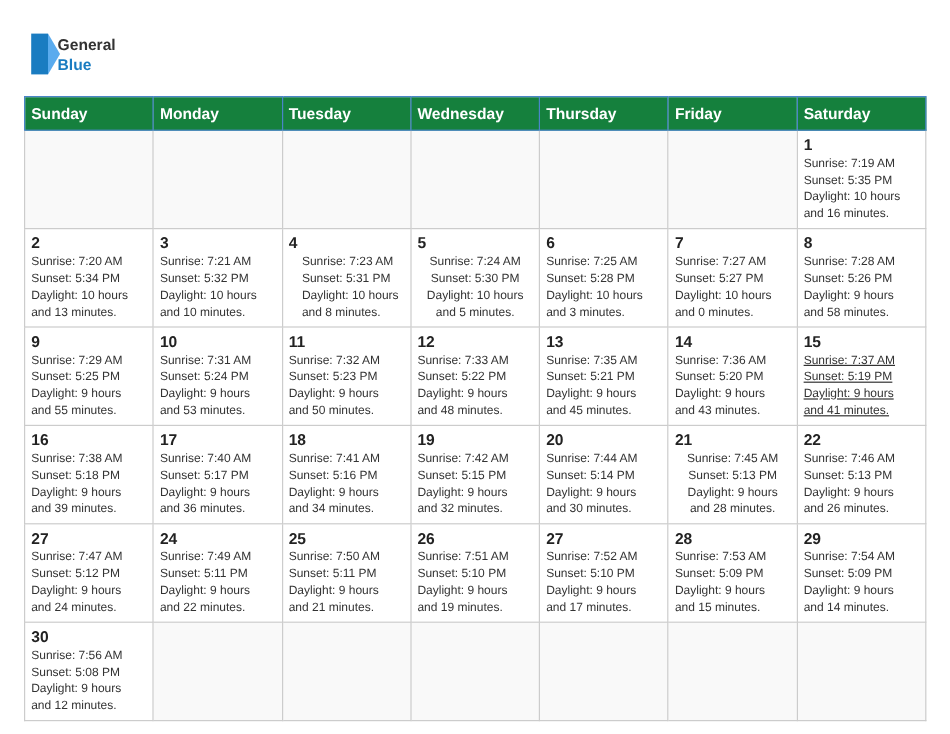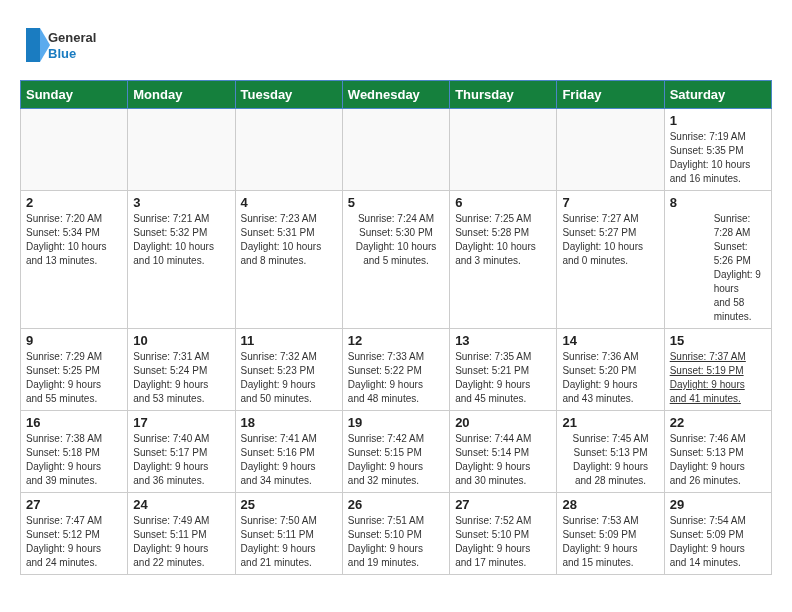--- a/index.html
+++ b/index.html
@@ -127,21 +127,21 @@
         </td>
         <td>
           <span class="day-num">3</span>
           <div class="cell-text" style="white-space: pre-line;">Sunrise: 7:21 AM
 Sunset: 5:32 PM
 Daylight: 10 hours
 and 10 minutes.</div>
         </td>
         <td>
           <span class="day-num">4</span>
-          <div class="cell-text" style="white-space: pre-line;">Sunrise: 7:23 AM
+          <div class="cell-text" style="white-space: pre-line; margin-left: 11px;">Sunrise: 7:23 AM
 Sunset: 5:31 PM
 Daylight: 10 hours
 and 8 minutes.</div>
         </td>
         <td>
           <span class="day-num">5</span>
           <div class="cell-text" style="white-space: pre-line; text-align: center;">Sunrise: 7:24 AM
 Sunset: 5:30 PM
 Daylight: 10 hours
 and 5 minutes.</div>
@@ -155,21 +155,21 @@
         </td>
         <td>
           <span class="day-num">7</span>
           <div class="cell-text" style="white-space: pre-line;">Sunrise: 7:27 AM
 Sunset: 5:27 PM
 Daylight: 10 hours
 and 0 minutes.</div>
         </td>
         <td>
           <span class="day-num">8</span>
-          <div class="cell-text" style="white-space: pre-line; margin-left: 44px;">Sunrise: 7:28 AM
+          <div class="cell-text" style="white-space: pre-line;">Sunrise: 7:28 AM
 Sunset: 5:26 PM
 Daylight: 9 hours
 and 58 minutes.</div>
         </td>
       </tr>
       <tr>
         <td>
           <span class="day-num">9</span>
           <div class="cell-text" style="white-space: pre-line;">Sunrise: 7:29 AM
 Sunset: 5:25 PM
@@ -314,14 +314,29 @@
 and 15 minutes.</div>
         </td>
         <td>
           <span class="day-num">29</span>
           <div class="cell-text" style="white-space: pre-line;">Sunrise: 7:54 AM
 Sunset: 5:09 PM
 Daylight: 9 hours
 and 14 minutes.</div>
         </td>
       </tr>
+      <tr>
+        <td>
+          <span class="day-num">30</span>
+          <div class="cell-text" style="white-space: pre-line;">Sunrise: 7:56 AM
+Sunset: 5:08 PM
+Daylight: 9 hours
+and 12 minutes.</div>
+        </td>
+        <td class="empty"></td>
+        <td class="empty"></td>
+        <td class="empty"></td>
+        <td class="empty"></td>
+        <td class="empty"></td>
+        <td class="empty"></td>
+      </tr>
     </tbody>
 </table>
 
 </body></html>

